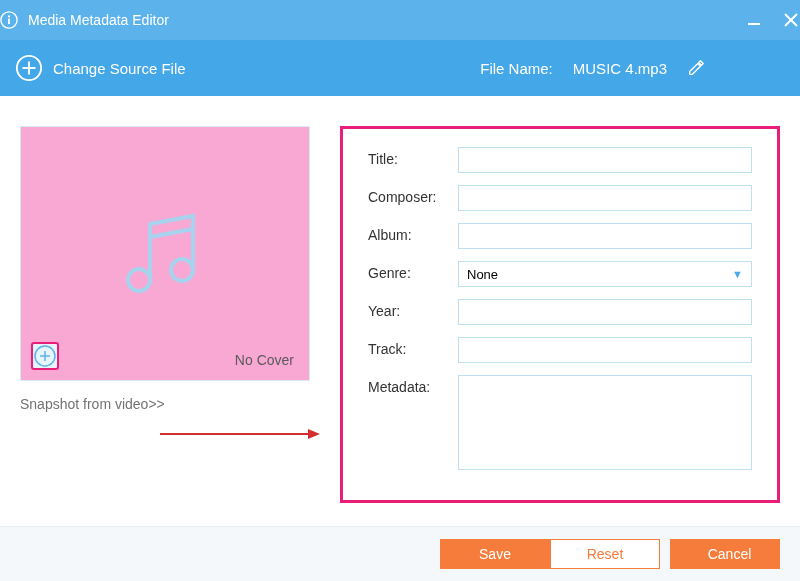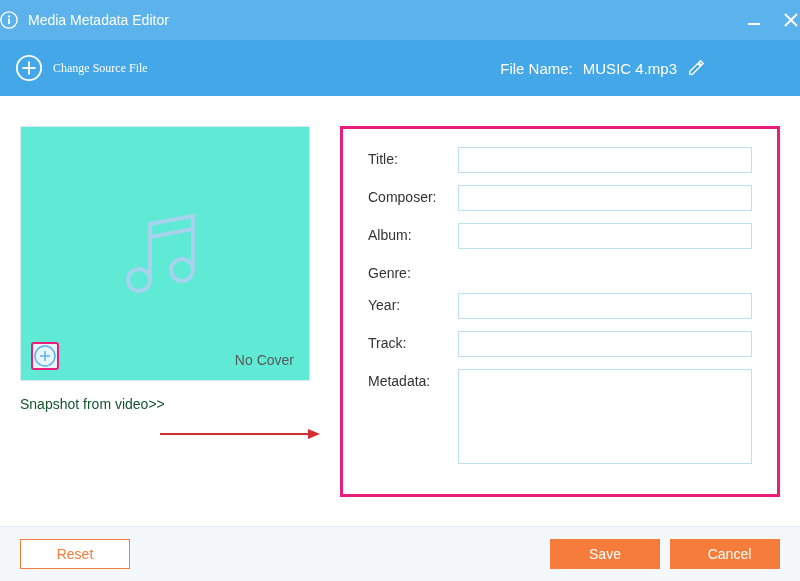--- a/index.html
+++ b/index.html
@@ -7,35 +7,35 @@
     
     .titlebar { height: 40px; background: #5cb3ec; display: flex; align-items: center; padding: 0 0; color: #fff; position: relative; }
     .titlebar .info-icon { width: 18px; height: 18px; margin-right: 10px; }
     .titlebar .title { font-size: 14px; font-weight: 400; }
     .titlebar .win-controls { margin-left: auto; display: flex; gap: 20px; }
     .titlebar .win-controls span { cursor: pointer; display: flex; align-items: center; }
     
     .toolbar { height: 56px; background: #44a7e8; display: flex; align-items: center; padding: 0 15px; color: #fff; }
     .change-btn { display: flex; align-items: center; gap: 10px; cursor: pointer; }
     .plus-circle { width: 28px; height: 28px; }
-    .change-text { font-size: 12px; font-family: Liberation Serif, serif; }
-    .filename-area { margin-left: auto; display: flex; align-items: center; gap: 10px; margin-right: 80px; }
+    .change-text { font-size: 15px; }
+    .filename-area { margin-left: auto; display: flex; align-items: center; gap: 20px; margin-right: 80px; }
     .filename-label { font-size: 15px; }
     .filename-value { font-size: 15px; }
     .edit-icon { width: 18px; height: 18px; cursor: pointer; }
     
     .content { padding: 30px 20px 0 20px; display: flex; gap: 30px; }
     
     .left-col { width: 290px; position: relative; }
-    .cover-box { width: 290px; height: 255px; border: 1px solid #d8eaf6; background: #5eead4; position: relative; display: flex; align-items: center; justify-content: center; }
+    .cover-box { width: 290px; height: 255px; border: 1px solid #d8eaf6; background: #f9a8d4; position: relative; display: flex; align-items: center; justify-content: center; }
     .music-note { width: 100px; height: 100px; stroke: #a7d3ee; fill: none; stroke-width: 3; }
     .add-cover { position: absolute; bottom: 10px; left: 10px; width: 28px; height: 28px; cursor: pointer; border: 2px solid #e91e7a; border-radius: 3px; display: flex; align-items: center; justify-content: center; background: #e8f4fc; }
     .add-cover svg { width: 24px; height: 24px; }
     .no-cover { position: absolute; bottom: 12px; right: 15px; font-size: 14px; color: #5a5a5a; }
-    .snapshot-link { margin-top: 15px; color: #14532d; font-size: 14px; cursor: pointer; }
+    .snapshot-link { margin-top: 15px; color: #737373; font-size: 14px; cursor: pointer; }
     
     .arrow-down { position: absolute; left: 30px; top: 60px; }
     .arrow-right { position: absolute; left: 140px; top: 302px; }
     
     .right-col { flex: 1; border: 3px solid #e91e7a; padding: 18px 25px; }
     .field-row { display: flex; align-items: flex-start; margin-bottom: 12px; }
     .field-label { width: 90px; font-size: 14px; color: #333; padding-top: 4px; }
     .field-input { flex: 1; height: 26px; border: 1px solid #bfdff3; padding: 0 8px; font-size: 13px; outline: none; }
     .field-select { flex: 1; height: 26px; border: 1px solid #bfdff3; padding: 0 8px; font-size: 13px; position: relative; display: flex; align-items: center; cursor: pointer; background: #fff; }
     .field-select .caret { margin-left: auto; color: #4da8e8; font-size: 11px; }
@@ -127,33 +127,37 @@
     <div class="field-row">
       <span class="field-label">Composer:</span>
       <input class="field-input" value="" style="">
     </div>
     <div class="field-row">
       <span class="field-label">Album:</span>
       <input class="field-input" value="" style="">
     </div>
     <div class="field-row">
       <span class="field-label">Genre:</span>
+      <div class="field-select">
+        <span>None</span>
+        <span class="caret">▼</span>
+      </div>
     </div>
     <div class="field-row">
       <span class="field-label">Year:</span>
       <input class="field-input" value="" style="">
     </div>
     <div class="field-row">
       <span class="field-label">Track:</span>
       <input class="field-input" value="" style="">
     </div>
     <div class="field-row">
       <span class="field-label">Metadata:</span>
       <textarea class="field-textarea" style=""></textarea>
     </div>
   </div>
 </div>
 
 <div class="footer">
+  <button class="btn btn-save">Save</button>
   <button class="btn btn-reset">Reset</button>
-  <button class="btn btn-save">Save</button>
   <button class="btn btn-cancel">Cancel</button>
 </div>
 
 </body></html>

